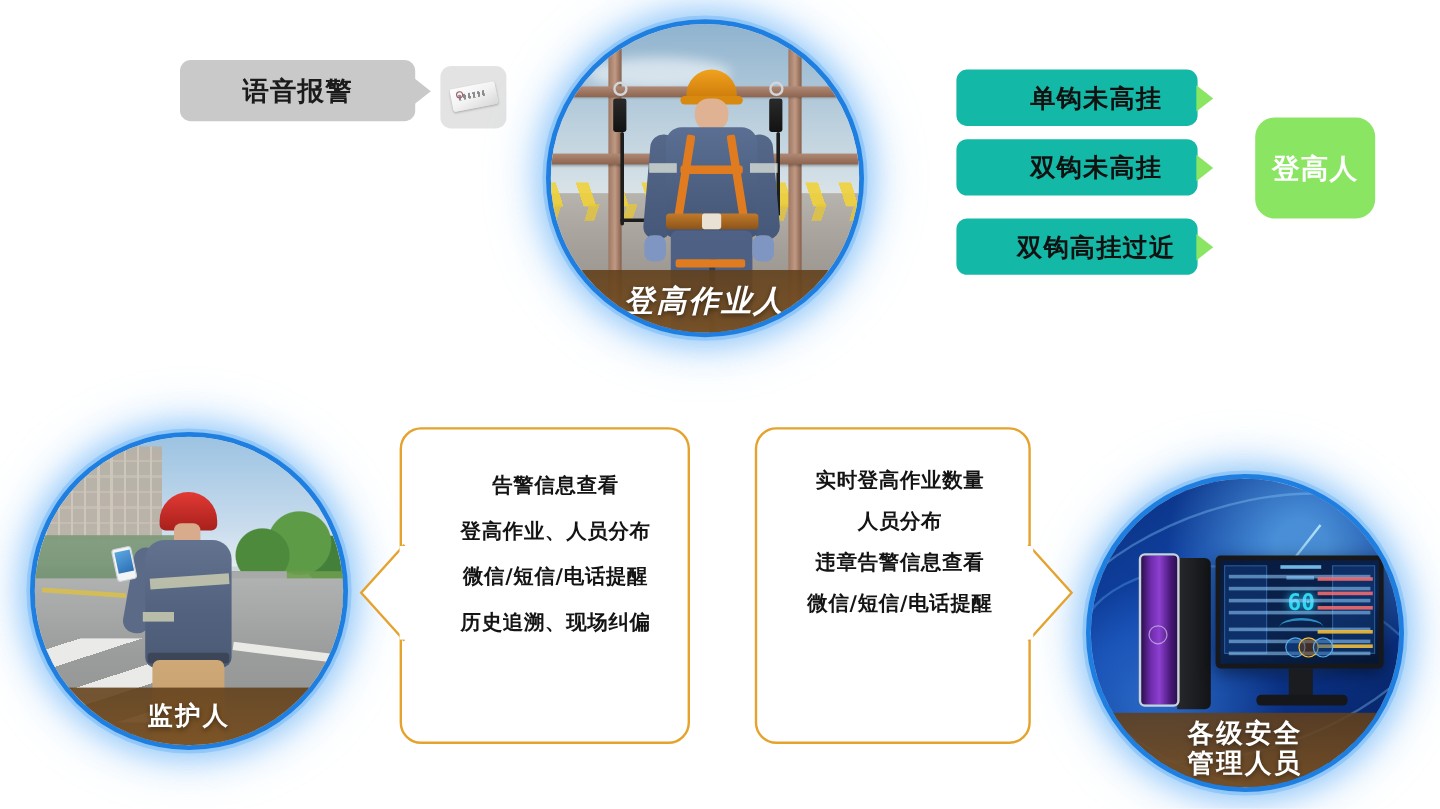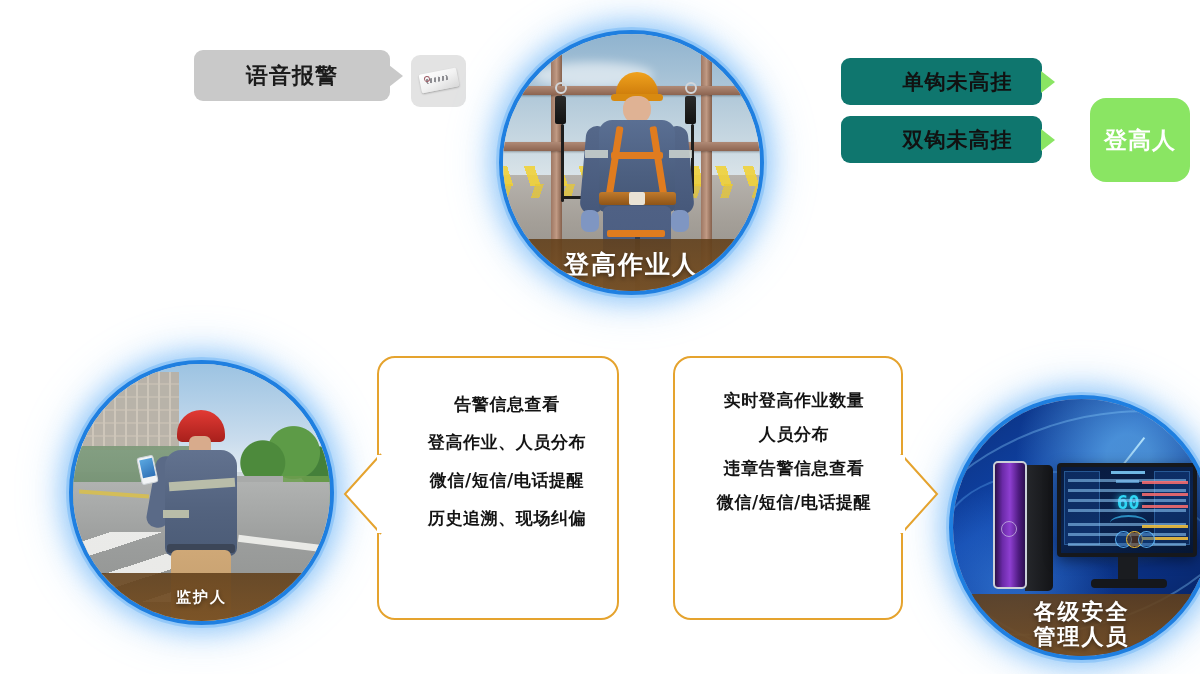--- a/index.html
+++ b/index.html
@@ -5,21 +5,21 @@
   * { box-sizing: border-box; }
   html, body {
     margin: 0; padding: 0;
     background: #ffffff;
   }
   body {
     width: 1200px; height: 674px;
     position: relative; overflow: hidden;
     font-family: "DejaVu Sans", "Liberation Sans", sans-serif;
   }
-  #stage { position: absolute; inset: 0; margin-left: 44px; }
+  #stage { position: absolute; inset: 0; }
 
   
   .bubble {
     position: absolute;
     display: flex; align-items: center; justify-content: center;
     border-radius: 9px;
     font-weight: bold;
     color: #1b1b1b;
     letter-spacing: 1px;
     white-space: nowrap;
@@ -34,21 +34,21 @@
     border-bottom: 11px solid transparent;
     border-left: 14px solid currentColor;
   }
   .bubble-gray {
     left: 150px; top: 50px; width: 196px; height: 51px;
     background: #c9c9c9; color: #c9c9c9;
     font-size: 22px;
   }
   .bubble-gray .btxt { color: #1b1b1b; }
   .bubble-green {
-    background: #0f766e; color: #8ae563;
+    background: #14b8a6; color: #8ae563;
     font-size: 21px;
     left: 797px;
     padding-left: 32px;
   }
   .bubble-green .btxt { color: #111111; }
   .bg1 { top: 58px;  width: 201px; height: 47px; }
   .bg2 { top: 116px; width: 201px; height: 47px; }
   .bg3 { top: 182px; width: 194px; height: 47px; }
   .bg3 { width: 201px; }
 
@@ -117,21 +117,21 @@
     background: linear-gradient(180deg, rgba(97,63,26,.88) 0%, rgba(120,80,35,.95) 100%);
     display: flex; align-items: center; justify-content: center;
     color: #fff; font-weight: bold;
     text-shadow: 0 2px 4px rgba(0,0,0,.45);
     text-align: center;
     line-height: 1.12;
     z-index: 9;
   }
 
   
-  #circle-climber { left: 455px; top: 30px; width: 265px; height: 265px; }
+  #circle-climber { left: 455px; top: 16px; width: 265px; height: 265px; font-style: italic; }
   #circle-climber .sky {
     position: absolute; left: 0; top: 0; right: 0; height: 55%;
     background: linear-gradient(180deg,#8fb3cf 0%,#b9cedc 55%,#d9e3e8 100%);
   }
   #circle-climber .cloud {
     position: absolute; width: 120px; height: 26px; left: 30px; top: 28px;
     background: rgba(255,255,255,.55); border-radius: 50%; filter: blur(5px);
   }
   #circle-climber .ground {
     position: absolute; left: 0; right: 0; top: 55%; bottom: 0;
@@ -314,21 +314,21 @@
     background: linear-gradient(160deg,#5aa7e0,#2e6fb5); transform: rotate(-12deg);
   }
   #circle-guard .legs {
     position: absolute; left: 98px; top: 186px; width: 60px; height: 80px;
     background: linear-gradient(180deg,#cfa877,#c09b6b); border-radius: 6px;
   }
   #circle-guard .belt {
     position: absolute; left: 94px; top: 180px; width: 68px; height: 9px;
     background: #3c4658; border-radius: 3px;
   }
-  #guard-caption { height: 48px; font-size: 15px; letter-spacing: 2px; }
+  #guard-caption { height: 48px; font-size: 21px; letter-spacing: 2px; }
 
   
   #circle-pc { left: 905px; top: 395px; width: 265px; height: 265px; }
   #circle-pc .techbg {
     position: absolute; inset: 0;
     background:
       radial-gradient(circle at 68% 22%, rgba(120,205,255,.55) 0 8%, transparent 42%),
       radial-gradient(circle at 22% 74%, rgba(70,150,245,.45) 0 6%, transparent 38%),
       linear-gradient(145deg,#0b2f7a 0%,#0f43a8 35%,#0a2f80 70%,#061e56 100%);
   }
@@ -468,20 +468,23 @@
     <div class="body"></div>
     <div class="mark"></div>
     <div class="dot"></div>
   </div>
 
   <div class="bubble bubble-green bg1">
     <span class="btxt">单钩未高挂</span>
   </div>
   <div class="bubble bubble-green bg2">
     <span class="btxt">双钩未高挂</span>
+  </div>
+  <div class="bubble bubble-green bg3">
+    <span class="btxt">双钩高挂过近</span>
   </div>
 
   <div class="tag-green">登高人</div>
 
   <div class="circle" id="circle-climber">
     <div class="circ-scene">
       <div class="sky"></div>
       <div class="cloud"></div>
       <div class="ground"></div>
       <div class="tape"></div>

